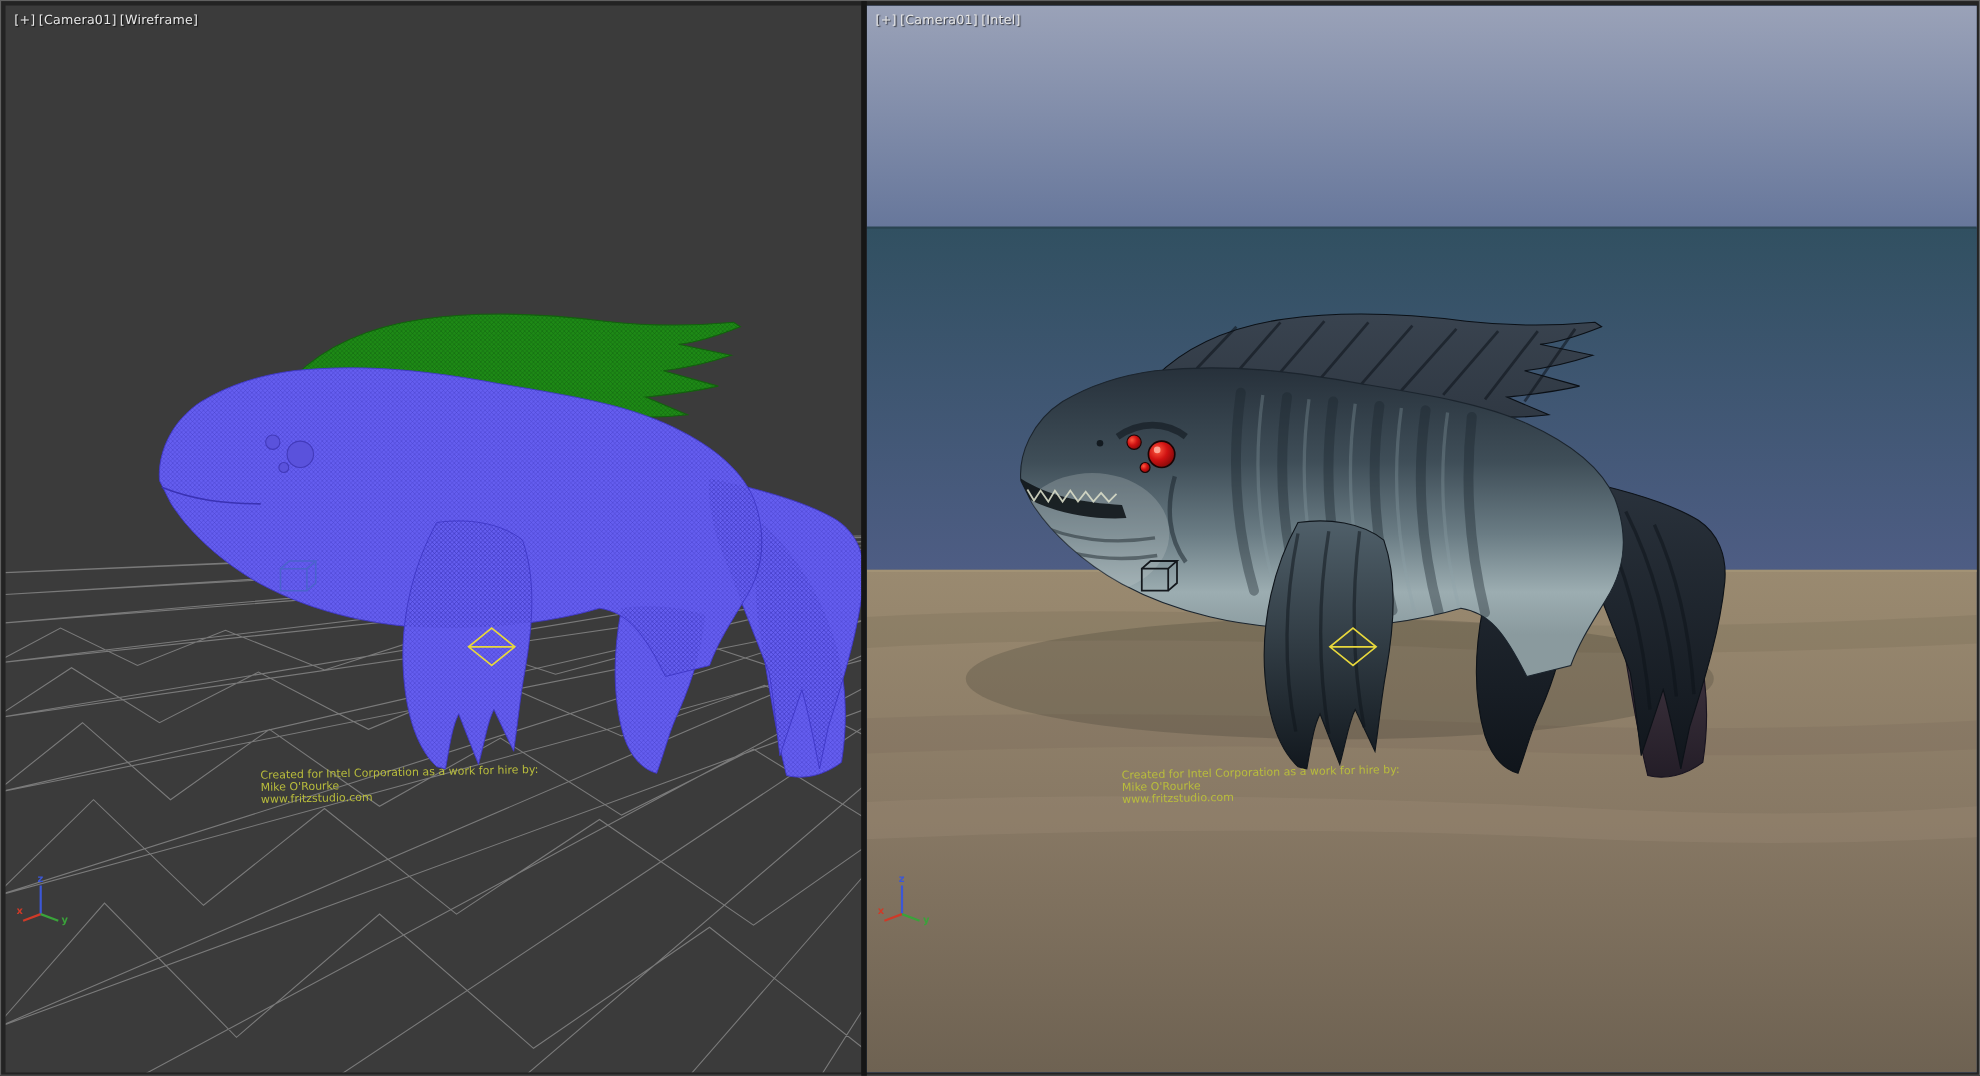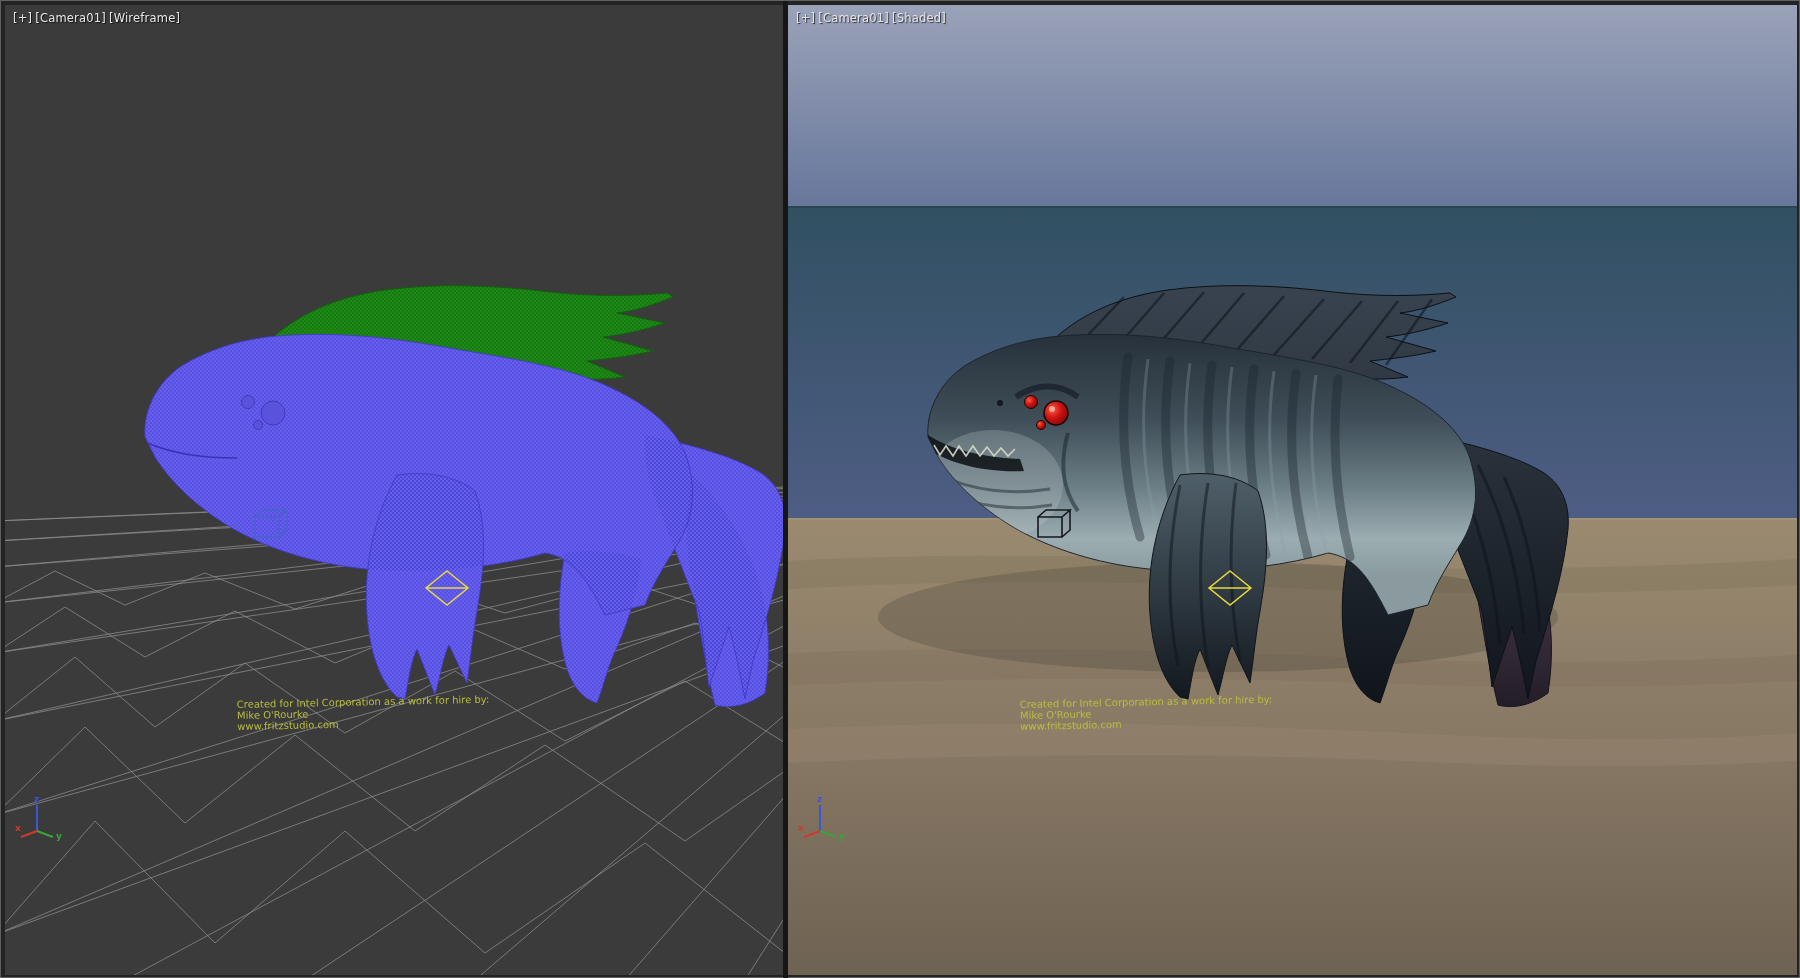--- a/index.html
+++ b/index.html
@@ -188,21 +188,21 @@
       <g transform="rotate(-1.2 232 710)">
         <text class="credit" x="232" y="703" fill="#b9bd3c">Created for Intel Corporation as a work for hire by:</text>
         <text class="credit" x="232" y="714" fill="#b9bd3c">Mike O'Rourke</text>
         <text class="credit" x="232" y="725" fill="#b9bd3c">www.fritzstudio.com</text>
       </g>
     </svg>
 
     <div class="vp-label">
       <span>[+]</span>
       <span>[Camera01]</span>
-      <span>[Shaded]</span>
+      <span>[Intel]</span>
     </div>
 
     <svg class="tripod" width="50" height="50" viewBox="0 0 50 50">
       <line x1="22" y1="38" x2="22" y2="12" stroke-width="2" stroke="#3c57d6"></line>
       <line x1="22" y1="38" x2="6" y2="44" stroke-width="2" stroke="#cf3a28"></line>
       <line x1="22" y1="38" x2="38" y2="44" stroke-width="2" stroke="#3aa33a"></line>
       <text class="axis" x="19" y="9" fill="#3c57d6">z</text>
       <text class="axis" x="0" y="38" fill="#cf3a28">x</text>
       <text class="axis" x="41" y="46" fill="#3aa33a">y</text>
     </svg>

